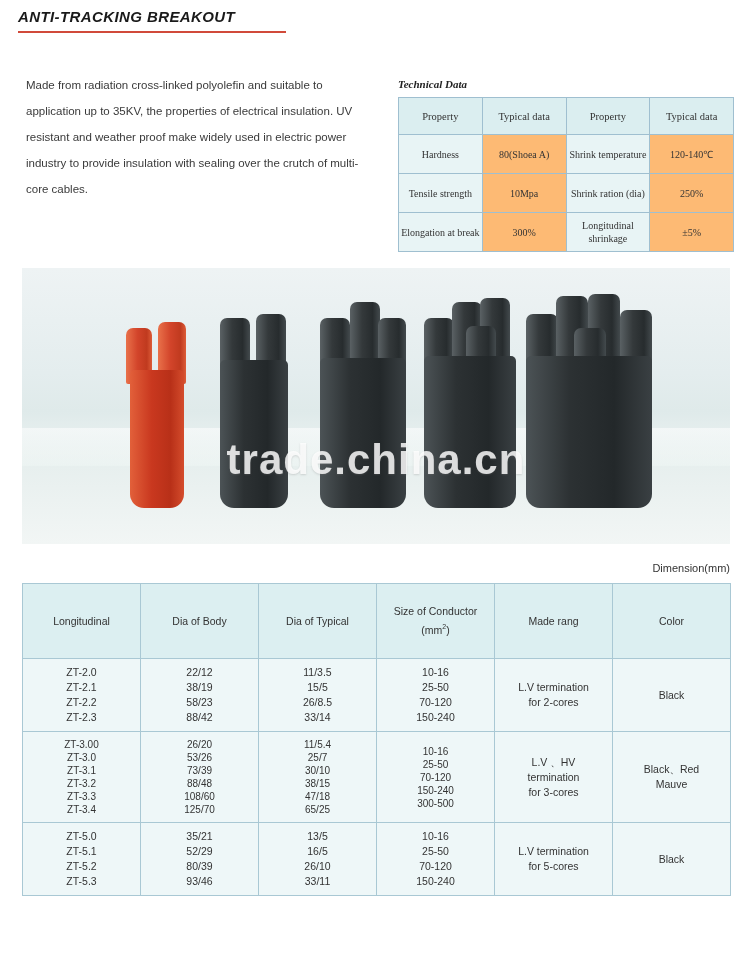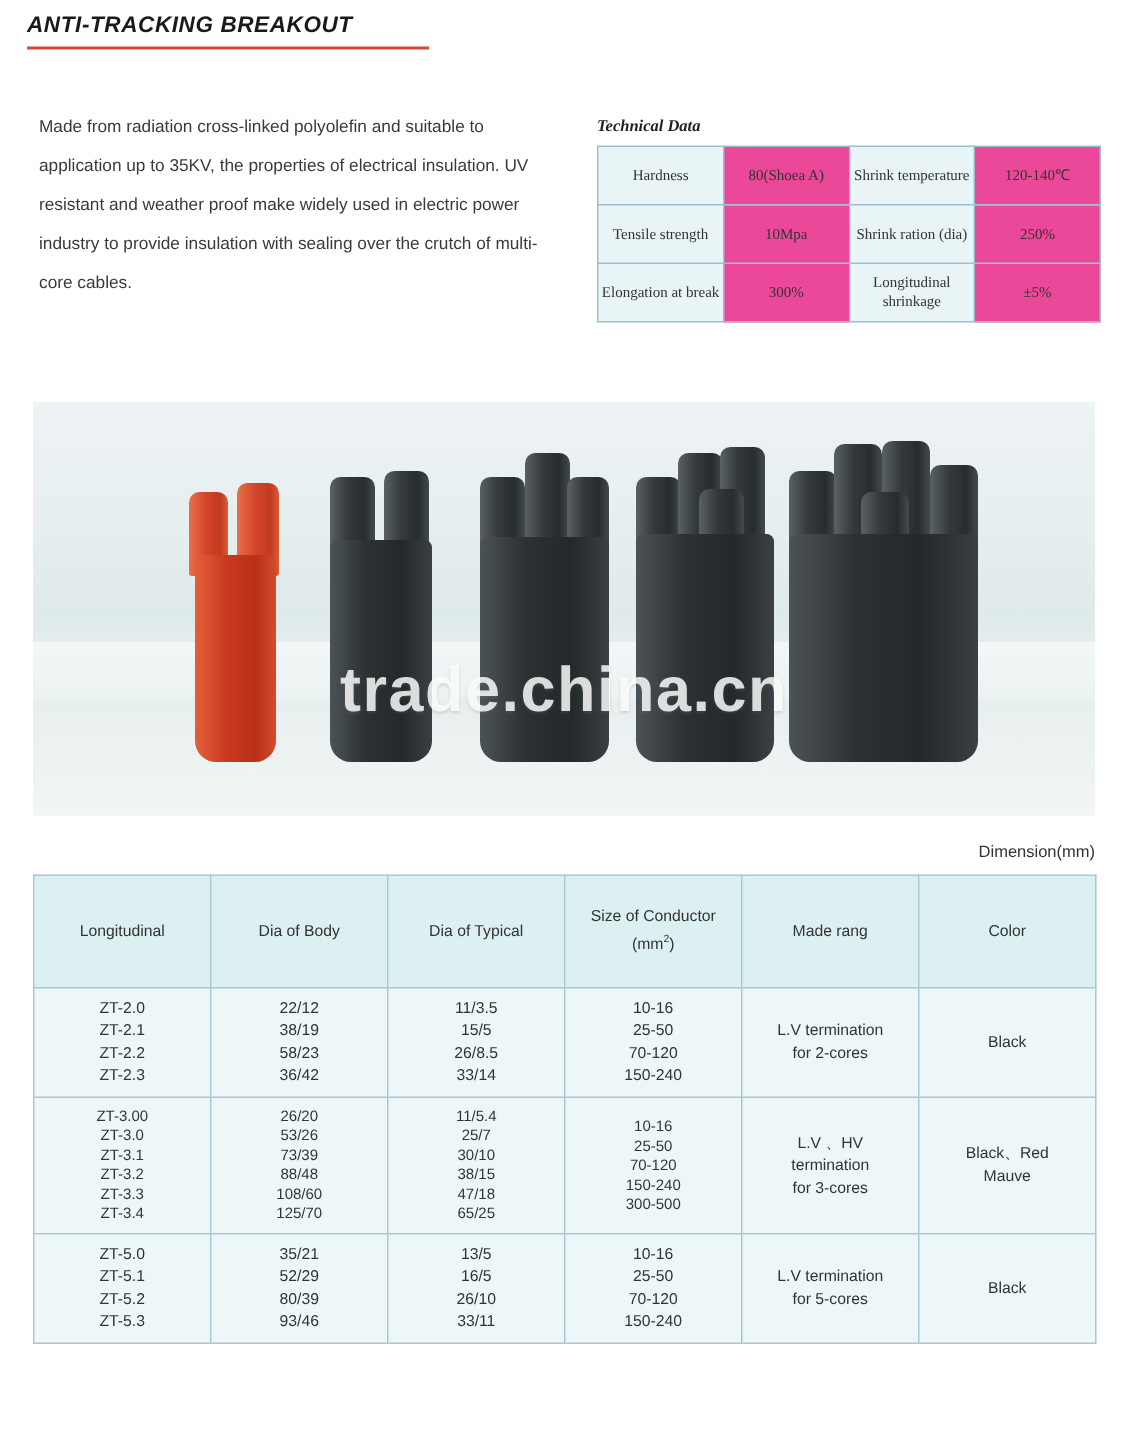--- a/index.html
+++ b/index.html
@@ -79,21 +79,21 @@
   }
   table.tech tr.head td {
     background: #dbeef0;
     font-size: 10.5px;
     height: 26px;
   }
   table.tech td.lbl {
     background: #e8f4f5;
   }
   table.tech td.val {
-    background: #ec4899;
+    background: #fdba74;
   }
 
   
   .photo {
     position: absolute;
     left: 22px;
     top: 268px;
     width: 708px;
     height: 276px;
     background: linear-gradient(180deg, #eef3f4 0%, #e4edee 38%, #dfeaea 52%, #eef4f3 70%, #f4f8f7 100%);
@@ -202,20 +202,26 @@
   <div class="title-text">ANTI-TRACKING BREAKOUT</div>
   <div class="title-rule"></div>
 </div>
 
 <div class="intro">Made from radiation cross-linked polyolefin and suitable to application up to 35KV, the properties of electrical insulation. UV resistant and weather proof make widely used in electric power industry to provide insulation with sealing over the crutch of multi-core cables.</div>
 
 <div class="tech-wrap">
   <div class="tech-label">Technical Data</div>
   <table class="tech">
     <tbody>
+      <tr class="head">
+        <td>Property</td>
+        <td>Typical data</td>
+        <td>Property</td>
+        <td>Typical data</td>
+      </tr>
       <tr>
         <td class="lbl">Hardness</td>
         <td class="val">80(Shoea A)</td>
         <td class="lbl">Shrink temperature</td>
         <td class="val">120-140℃</td>
       </tr>
       <tr>
         <td class="lbl">Tensile strength</td>
         <td class="val">10Mpa</td>
         <td class="lbl">Shrink ration (dia)</td>
@@ -303,21 +309,21 @@
     </thead>
     <tbody>
       <tr>
         <td style="white-space:pre-line">ZT-2.0
 ZT-2.1
 ZT-2.2
 ZT-2.3</td>
         <td style="white-space:pre-line">22/12
 38/19
 58/23
-36/42</td>
+88/42</td>
         <td style="white-space:pre-line">11/3.5
 15/5
 26/8.5
 33/14</td>
         <td style="white-space:pre-line">10-16
 25-50
 70-120
 150-240</td>
         <td style="white-space:pre-line">L.V termination
 for 2-cores</td>

